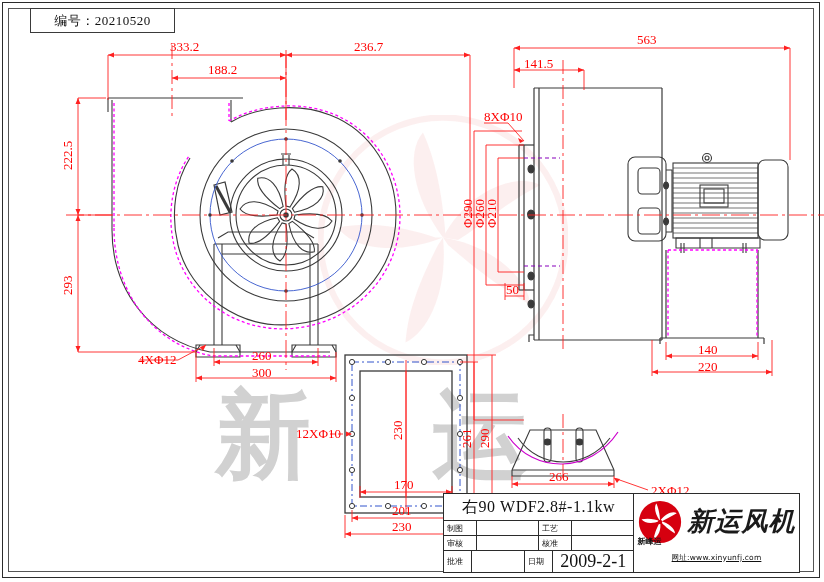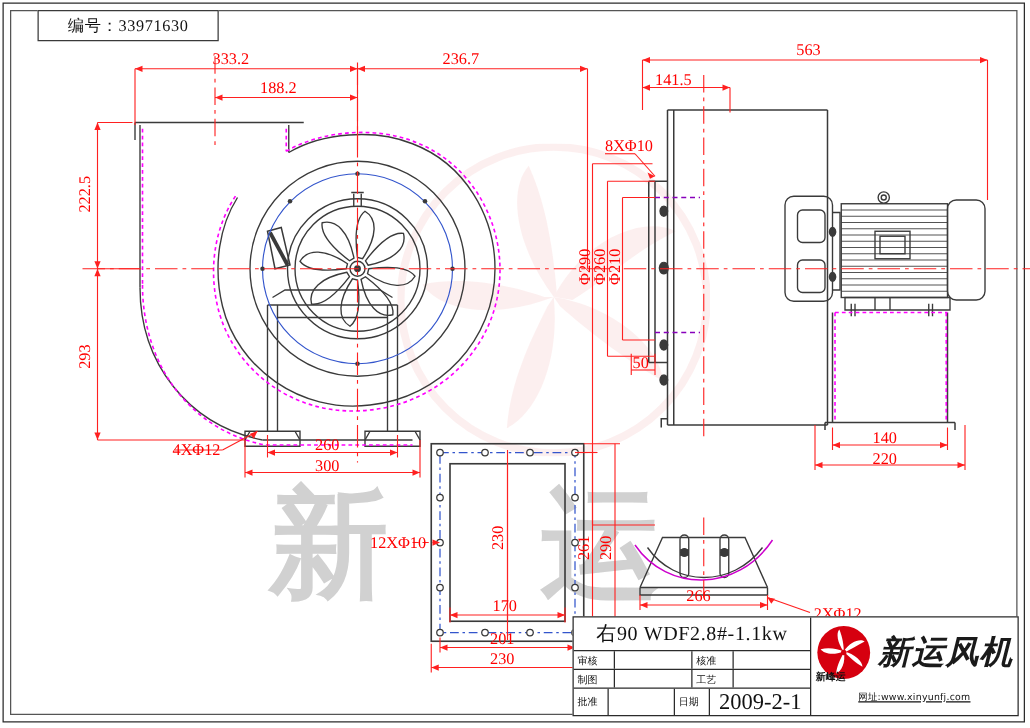--- a/index.html
+++ b/index.html
@@ -13,21 +13,21 @@
   
   .wm-emblem{position:absolute;left:318px;top:115px;width:250px;height:250px;opacity:.30;z-index:1;pointer-events:none;}
   .wm-text{position:absolute;z-index:1;color:#c9c9c9;font-family:"DejaVu Sans",sans-serif;font-weight:bold;pointer-events:none;opacity:.85;}
   .wm-xin{left:215px;top:372px;font-size:96px;}
   .wm-yun{left:432px;top:372px;font-size:96px;}
   
   svg.layer{position:absolute;left:0;top:0;width:824px;height:582px;overflow:visible;z-index:5;}
   .dim{fill:#ff0000;font-family:"Liberation Serif",serif;font-size:13px;}
   .dimv{fill:#ff0000;font-family:"Liberation Serif",serif;font-size:13px;}
   
-  .tb{position:absolute;left:458px;top:493px;width:357px;height:80px;border:1px solid #2b2b2b;box-sizing:border-box;background:#fff;z-index:25;display:flex;}
+  .tb{position:absolute;left:443px;top:493px;width:357px;height:80px;border:1px solid #2b2b2b;box-sizing:border-box;background:#fff;z-index:25;display:flex;}
   .tb-left{width:190px;border-right:1px solid #2b2b2b;box-sizing:border-box;display:flex;flex-direction:column;}
   .tb-model{height:27px;border-bottom:1px solid #2b2b2b;display:flex;align-items:center;justify-content:center;
             font-size:16px;color:#111;letter-spacing:.5px;box-sizing:border-box;}
   .tb-rows{flex:1;display:flex;flex-direction:column;}
   .tb-row{flex:1;display:flex;border-bottom:1px solid #2b2b2b;box-sizing:border-box;}
   .tb-row:last-child{border-bottom:none;}
   .tb-c{display:flex;align-items:center;padding-left:3px;font-size:8px;color:#111;border-right:1px solid #2b2b2b;box-sizing:border-box;
         font-family:"DejaVu Sans",sans-serif;}
   .tb-c.blank{border-right:1px solid #2b2b2b;}
   .tb-c.last{border-right:none;}
@@ -59,21 +59,21 @@
         <path d="M100 98 C 138 104, 168 130, 170 152 C 142 136, 120 118, 104 104 Z"></path>
         <path d="M100 98 C 104 138, 90 172, 70 182 C 72 152, 86 124, 96 104 Z"></path>
         <path d="M100 98 C 64 112, 28 108, 16 90 C 46 84, 76 92, 94 98 Z"></path>
         <path d="M100 98 C 76 66, 70 30, 84 14 C 96 40, 100 72, 102 96 Z"></path>
       </g>
     </g>
   </svg>
   <div class="wm-text wm-xin">新</div>
   <div class="wm-text wm-yun">运</div>
 
-  <div class="num-box">编号：33971630</div>
+  <div class="num-box">编号：20210520</div>
 
   <svg class="layer">
     <defs>
       <clipPath id="cutBottom">
           <rect x="0" y="0" width="824" height="355"></rect>
         </clipPath>
     </defs>
 
     <g stroke="#3a3a3a" fill="none" stroke-width="1.1">
 
@@ -465,29 +465,29 @@
 
     <text class="dim" x="549" y="481">266</text>
     <text class="dim" x="651" y="495">2XΦ12</text>
   </svg>
 
   <div class="tb">
     <div class="tb-left">
       <div class="tb-model">右90  WDF2.8#-1.1kw</div>
       <div class="tb-rows">
         <div class="tb-row">
+          <div class="tb-c c-lab">制图</div>
+          <div class="tb-c c-val blank"></div>
+          <div class="tb-c c-lab2">工艺</div>
+          <div class="tb-c c-val2 last"></div>
+        </div>
+        <div class="tb-row">
           <div class="tb-c c-lab">审核</div>
           <div class="tb-c c-val blank"></div>
           <div class="tb-c c-lab2">核准</div>
-          <div class="tb-c c-val2 last"></div>
-        </div>
-        <div class="tb-row">
-          <div class="tb-c c-lab">制图</div>
-          <div class="tb-c c-val blank"></div>
-          <div class="tb-c c-lab2">工艺</div>
           <div class="tb-c c-val2 last"></div>
         </div>
         <div class="tb-row">
           <div class="tb-c c-lab">批准</div>
           <div class="tb-c c-val blank"></div>
           <div class="tb-c c-lab2">日期</div>
           <div class="tb-c c-date last">2009-2-1</div>
         </div>
       </div>
     </div>

